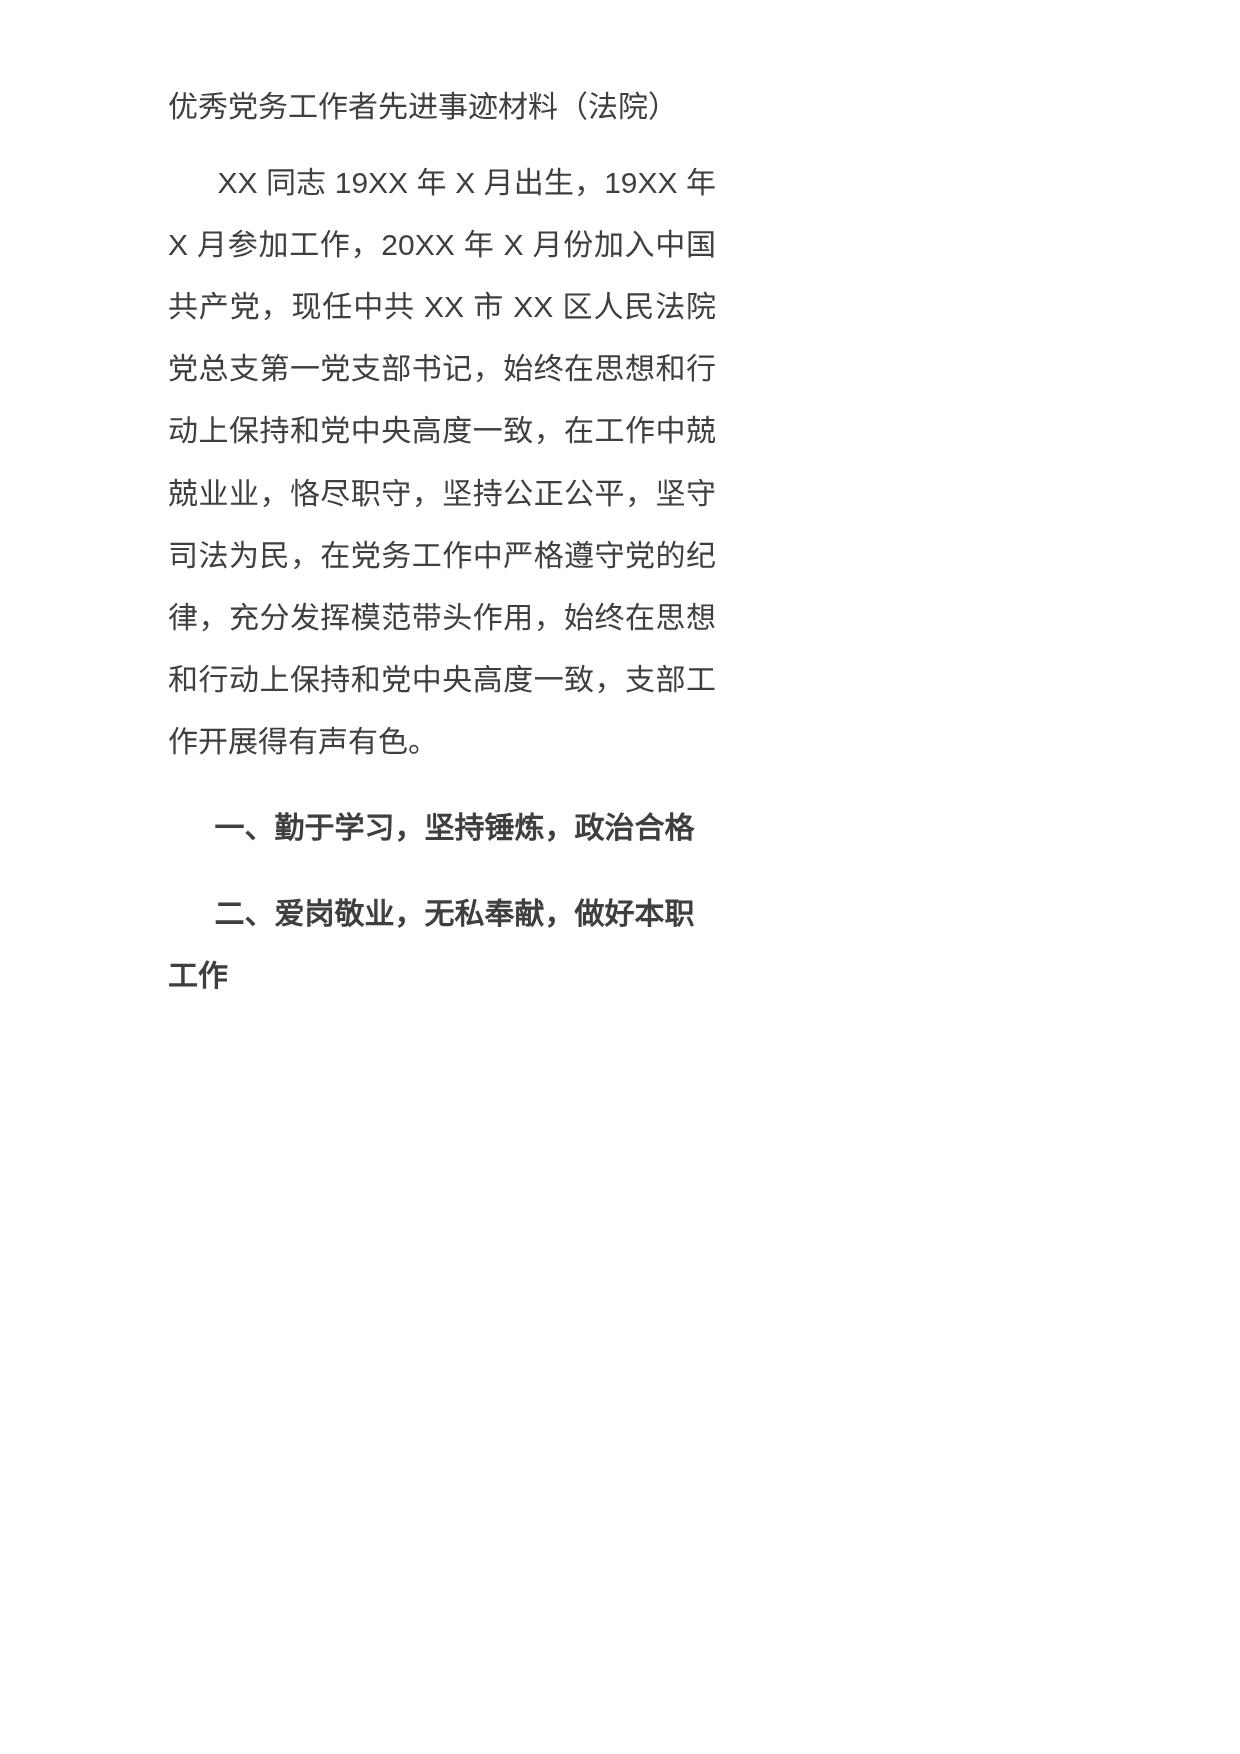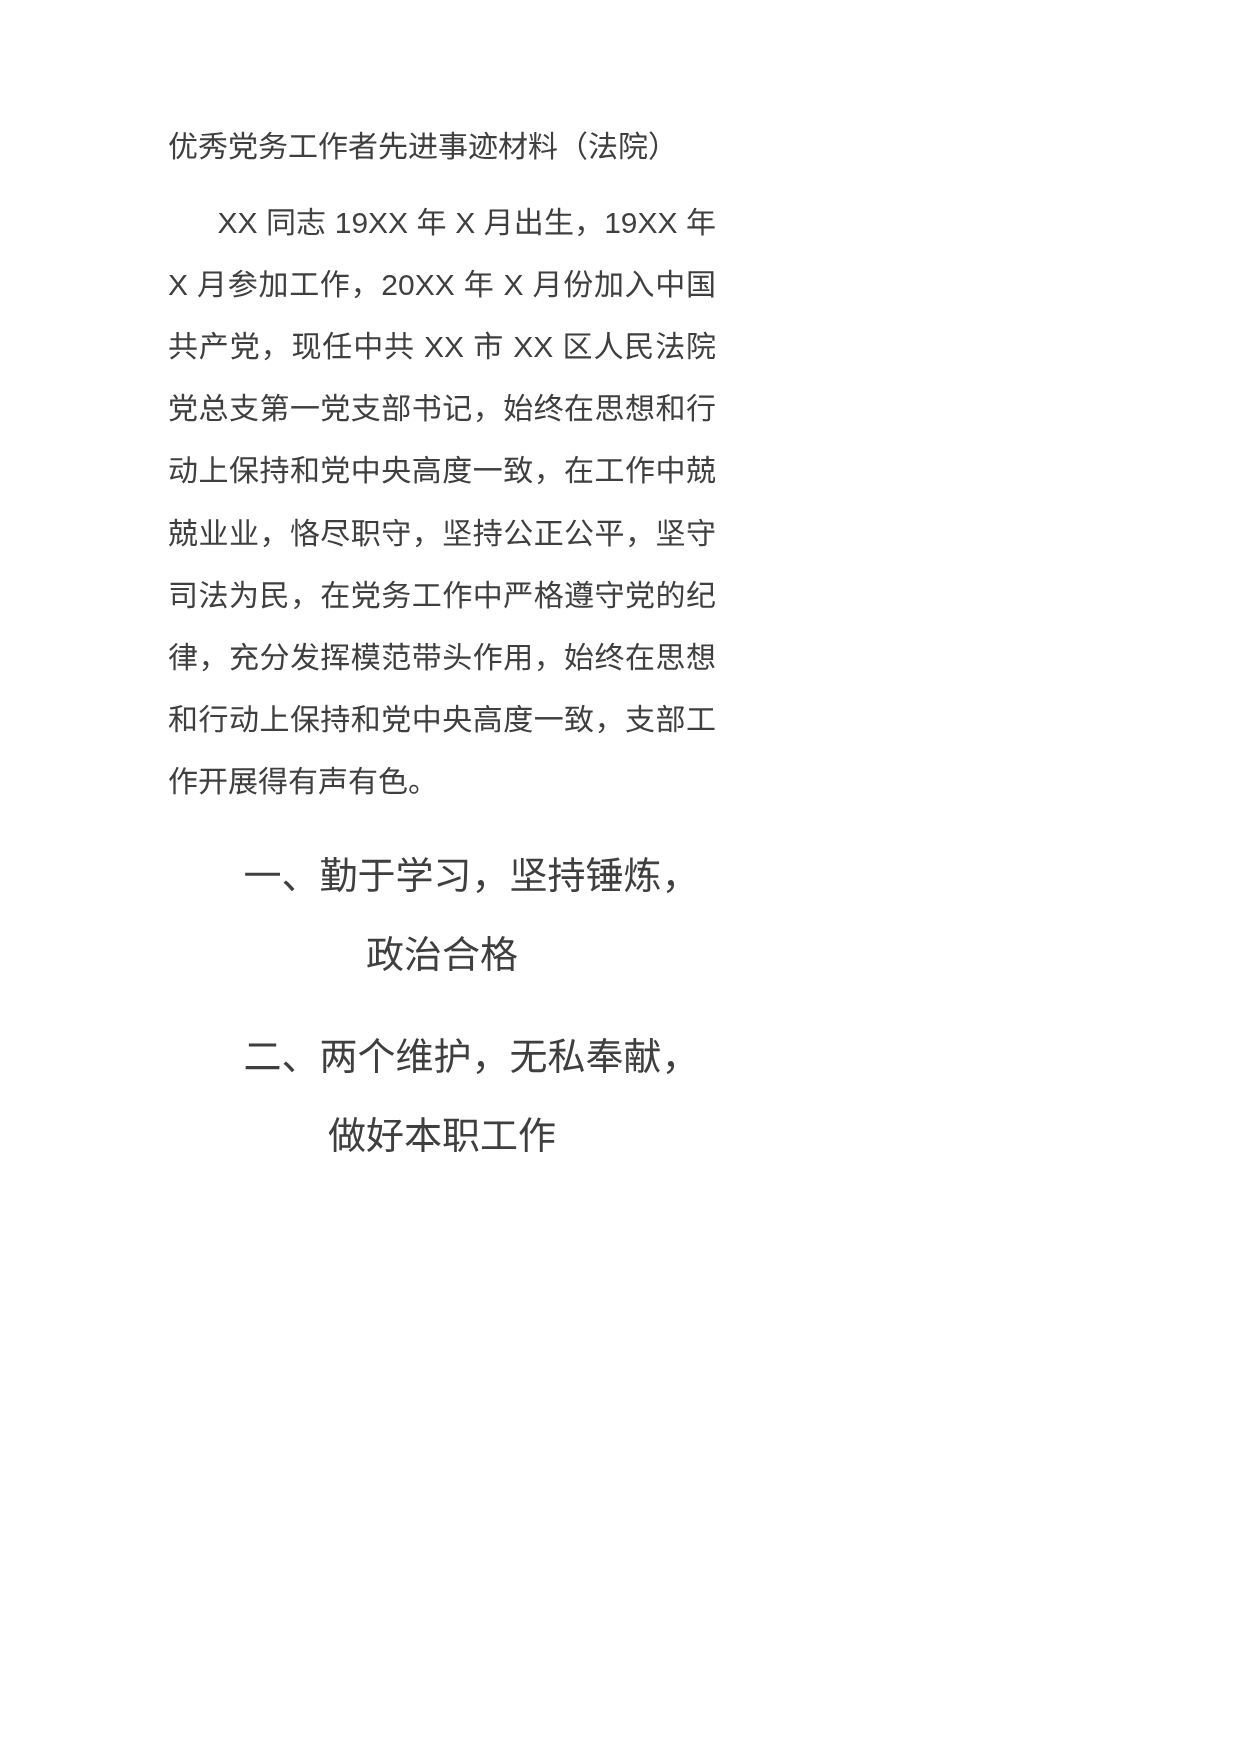--- a/index.html
+++ b/index.html
@@ -11,49 +11,49 @@
   .page {
     position: relative;
     width: 1016px;
     height: 1754px;
     box-sizing: border-box;
     background: #ffffff;
     color: #3f3f3f;
     font-family: "Liberation Sans", "DejaVu Sans", sans-serif;
     font-size: 30px;
     line-height: 2.07;
-    padding: 116px 300px 120px 168px;
+    padding: 76px 300px 120px 168px;
     overflow: hidden;
   }
   .doc-title {
     margin: 0 0 14px 0;
     font-size: 30px;
     font-weight: normal;
     text-align: left;
   }
   .body-para {
     margin: 0 0 16px 0;
     text-indent: 1.65em;
     text-align: justify;
     text-justify: inter-character;
     word-break: break-all;
   }
   .section-heading {
     margin: 24px 0 24px 0;
-    font-size: 38px;
-    font-weight: normal;
+    font-size: 30px;
+    font-weight: bold;
     text-indent: 1.55em;
-    text-align: center;
+    text-align: left;
   }
 </style>
 </head>
 <body>
 
 <div class="page">
   <p class="doc-title">优秀党务工作者先进事迹材料（法院）</p>
 
   <p class="body-para">XX 同志 19XX 年 X 月出生，19XX 年 X 月参加工作，20XX 年 X 月份加入中国共产党，现任中共 XX 市 XX 区人民法院党总支第一党支部书记，始终在思想和行动上保持和党中央高度一致，在工作中兢兢业业，恪尽职守，坚持公正公平，坚守司法为民，在党务工作中严格遵守党的纪律，充分发挥模范带头作用，始终在思想和行动上保持和党中央高度一致，支部工作开展得有声有色。</p>
 
   <h2 class="section-heading">一、勤于学习，坚持锤炼，政治合格</h2>
 
 
-  <h2 class="section-heading">二、两个维护，无私奉献，做好本职工作</h2>
+  <h2 class="section-heading">二、爱岗敬业，无私奉献，做好本职工作</h2>
 </div>
 
 </body></html>

